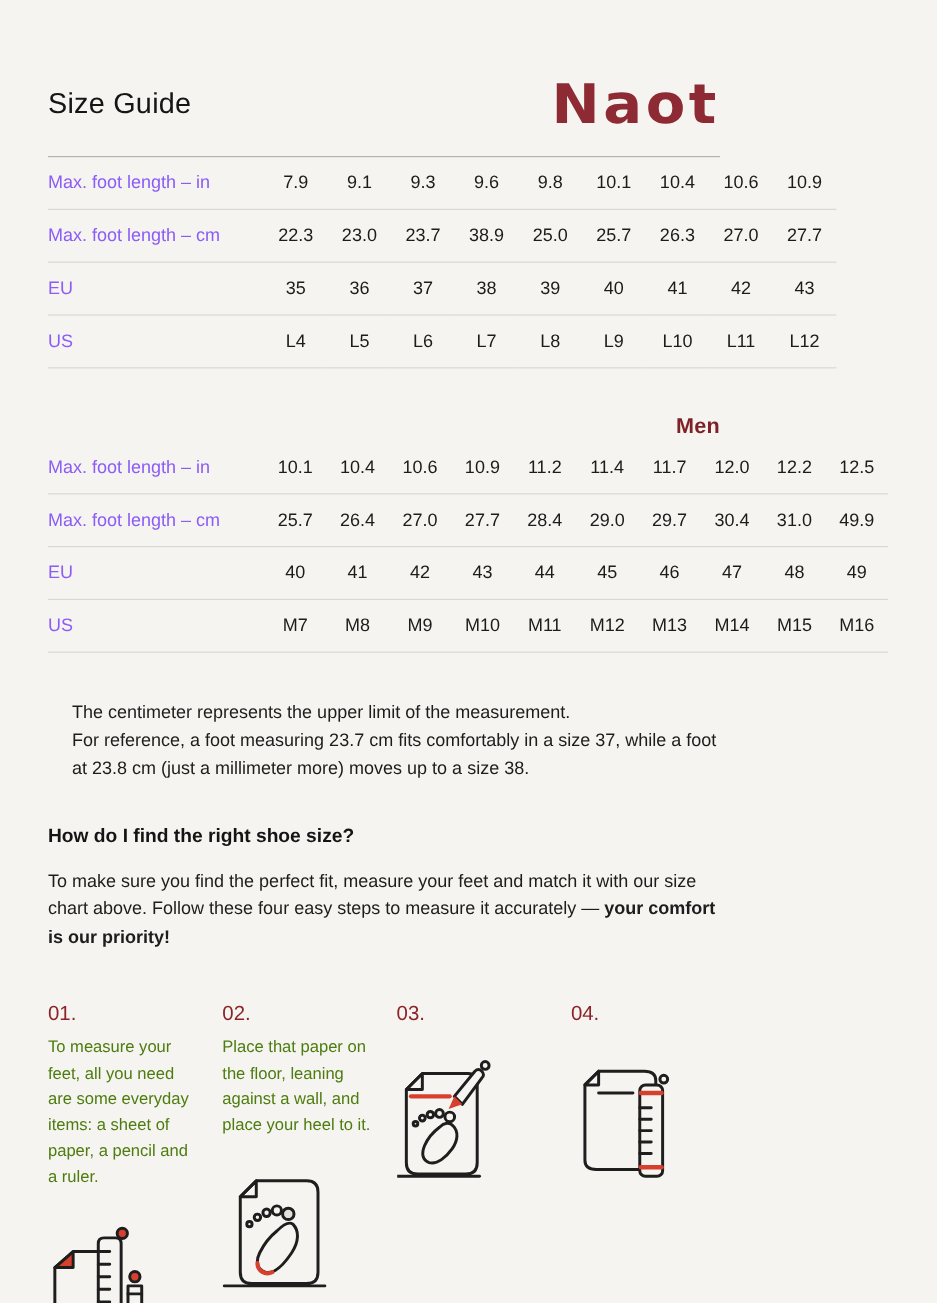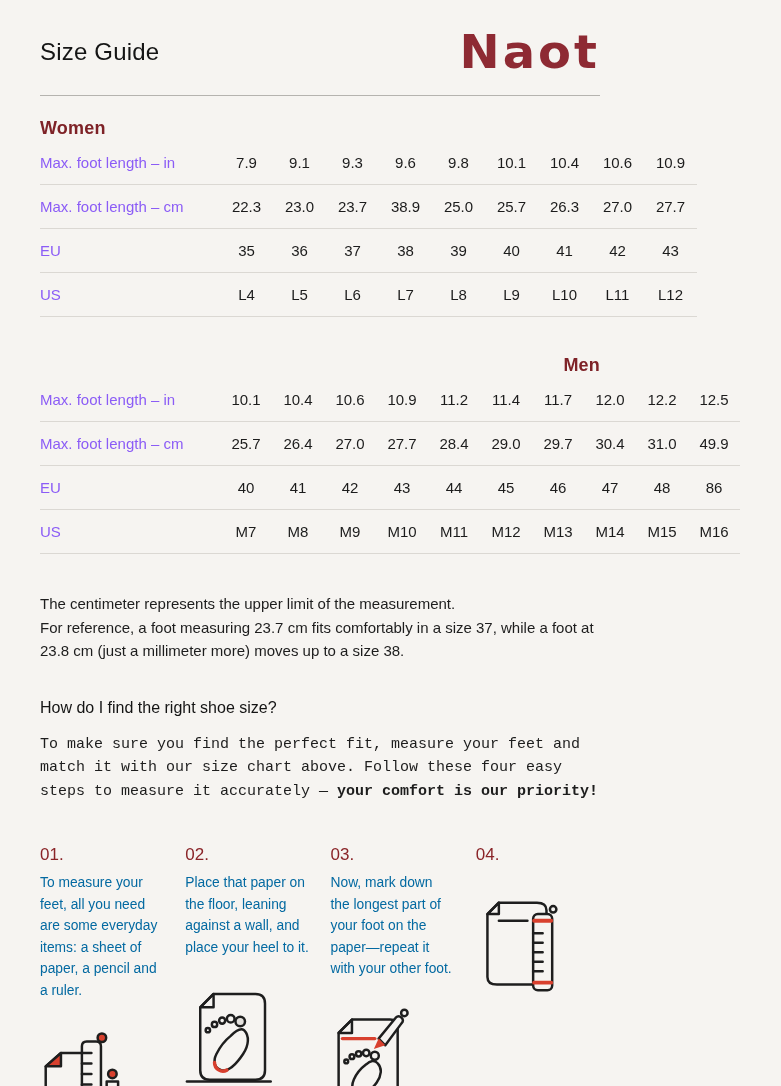--- a/index.html
+++ b/index.html
@@ -3,21 +3,21 @@
 <meta charset="utf-8">
 <style>
   * { box-sizing: border-box; }
   html,body { margin:0; padding:0; }
   body {
     width:781px; height:1086px; overflow:hidden;
     background:#f6f4f1;
     font-family:"Liberation Sans", sans-serif;
     color:#1d1d1d;
   }
-  .page { width:640px; height:1086px; padding:23px 40px 0 40px; }
+  .page { width:640px; height:1086px; padding:58px 40px 0 40px; }
 
   
   .header { display:flex; justify-content:space-between; align-items:center; height:58px; }
   .title { font-size:24px; font-weight:500; color:#151515; letter-spacing:.2px; }
   .logo { font-size:48px; font-weight:800; color:#8e2a33; letter-spacing:3px; line-height:1;
           font-family:"DejaVu Sans", sans-serif; transform:scaleY(.95); }
   .header-divider { border:0; border-top:1px solid #b5b3af; margin:14px 0 0 0; }
 
   
   h2.section { font-size:18px; font-weight:700; color:#7e2227; margin:22px 0 2px 0; letter-spacing:.2px; }
@@ -29,47 +29,46 @@
     padding:13px 0; border-bottom:1px solid #dbd8d3;
     font-size:15px; font-weight:400; vertical-align:middle;
   }
   table.size th.label { width:180px; text-align:left; color:#8b5cf6; font-weight:500; }
   table.size td.val { text-align:center; color:#1c1c1c; }
   .tbl-women td.val { width:53px; }
   .tbl-men td.val { width:52px; }
   table.size td.fill { width:auto; }
 
   
-  .notes { margin-top:38px; }
+  .notes { margin-top:38px;margin-left:20px; }
   .notes p { margin:0; font-size:15px; line-height:23.5px; color:#1d1d1d; max-width:640px; }
 
   
-  .howto-heading { font-size:16px; font-weight:400; color:#141414; margin:36px 0 0 0; }
-  .howto-intro { margin:16px 0 0 0; font-size:15px; line-height:23.5px; color:#1d1d1d; max-width:660px;font-family:Liberation Mono, monospace; }
+  .howto-heading { font-size:16px; font-weight:700; color:#141414; margin:36px 0 0 0; }
+  .howto-intro { margin:16px 0 0 0; font-size:15px; line-height:23.5px; color:#1d1d1d; max-width:660px; }
   .howto-intro .bold { font-weight:700; }
 
   
   .steps { display:grid; grid-template-columns:repeat(4,1fr); column-gap:21px; margin-top:42px; }
   .step-number { font-size:17px; font-weight:400; color:#8a2428; margin:0 0 7px 0; }
-  .step-text { font-size:13.8px; line-height:21.6px; color:#0369a1; margin:0; min-height:90px; }
+  .step-text { font-size:13.8px; line-height:21.6px; color:#4d7c0f; margin:0; min-height:90px; }
   .step-icon { margin-top:26px; }
   .step-icon svg { display:block; }
 </style>
 </head>
 <body>
 
 <div class="page">
 
   <div class="header">
     <div class="title">Size Guide</div>
     <div class="logo">Naot</div>
   </div>
   <hr class="header-divider">
 
-  <h2 class="section">Women</h2>
   <table class="size tbl-women">
     <tbody id="women-tbody">
         <tr>
           <th class="label">Max. foot length – in</th>
           <td class="val">7.9</td>
           <td class="val">9.1</td>
           <td class="val">9.3</td>
           <td class="val">9.6</td>
           <td class="val">9.8</td>
           <td class="val">10.1</td>
@@ -155,21 +154,21 @@
           <th class="label">EU</th>
           <td class="val">40</td>
           <td class="val">41</td>
           <td class="val">42</td>
           <td class="val">43</td>
           <td class="val">44</td>
           <td class="val">45</td>
           <td class="val">46</td>
           <td class="val">47</td>
           <td class="val">48</td>
-          <td class="val">86</td>
+          <td class="val">49</td>
           <td class="fill"></td>
         </tr>
         <tr>
           <th class="label">US</th>
           <td class="val">M7</td>
           <td class="val">M8</td>
           <td class="val">M9</td>
           <td class="val">M10</td>
           <td class="val">M11</td>
           <td class="val">M12</td>
@@ -223,21 +222,20 @@
           <circle cx="48" cy="32" r="4"></circle>
           <circle cx="58" cy="35" r="5" fill="#e4e1dd"></circle>
           <path d="M62 44 C68 50 67 60 61 69 C55 78 46 88 38 86 C31 84 29 77 33 69 C37 61 43 54 48 50 C53 45 58 41 62 44 Z"></path>
           <path d="M44 86 C38 89 31 85 31 78" stroke="#d8402e" stroke-width="3.6"></path>
         </svg>
       </div>
     </div>
 
     <div class="step">
       <p class="step-number">03.</p>
-      <p class="step-text">Now, mark down the longest part of your foot on the paper—repeat it with your other foot.</p>
       <div class="step-icon">
         <svg width="100" height="110" viewBox="0 0 105 115" fill="none" stroke="#1e1e1e" stroke-width="2.6" stroke-linecap="round" stroke-linejoin="round">
           <path d="M22 14 H62 Q70 14 70 22 V92 Q70 102 60 102 H18 Q8 102 8 92 V28 Z"></path>
           <path d="M22 14 V28 H8 Z"></path>
           <path d="M0 104 H72"></path>
           <path d="M12 34 H46" stroke="#d8402e" stroke-width="3.6"></path>
           <path d="M50 34 L68 12 Q71 9 74 12 Q77 15 74 18 L57 41 Z" fill="#f6f4f1"></path>
           <path d="M50 34 L57 41 L45 45 Z" fill="#d8402e" stroke="none"></path>
           <circle cx="77" cy="7" r="3.4"></circle>
           <circle cx="16" cy="58" r="2"></circle>

